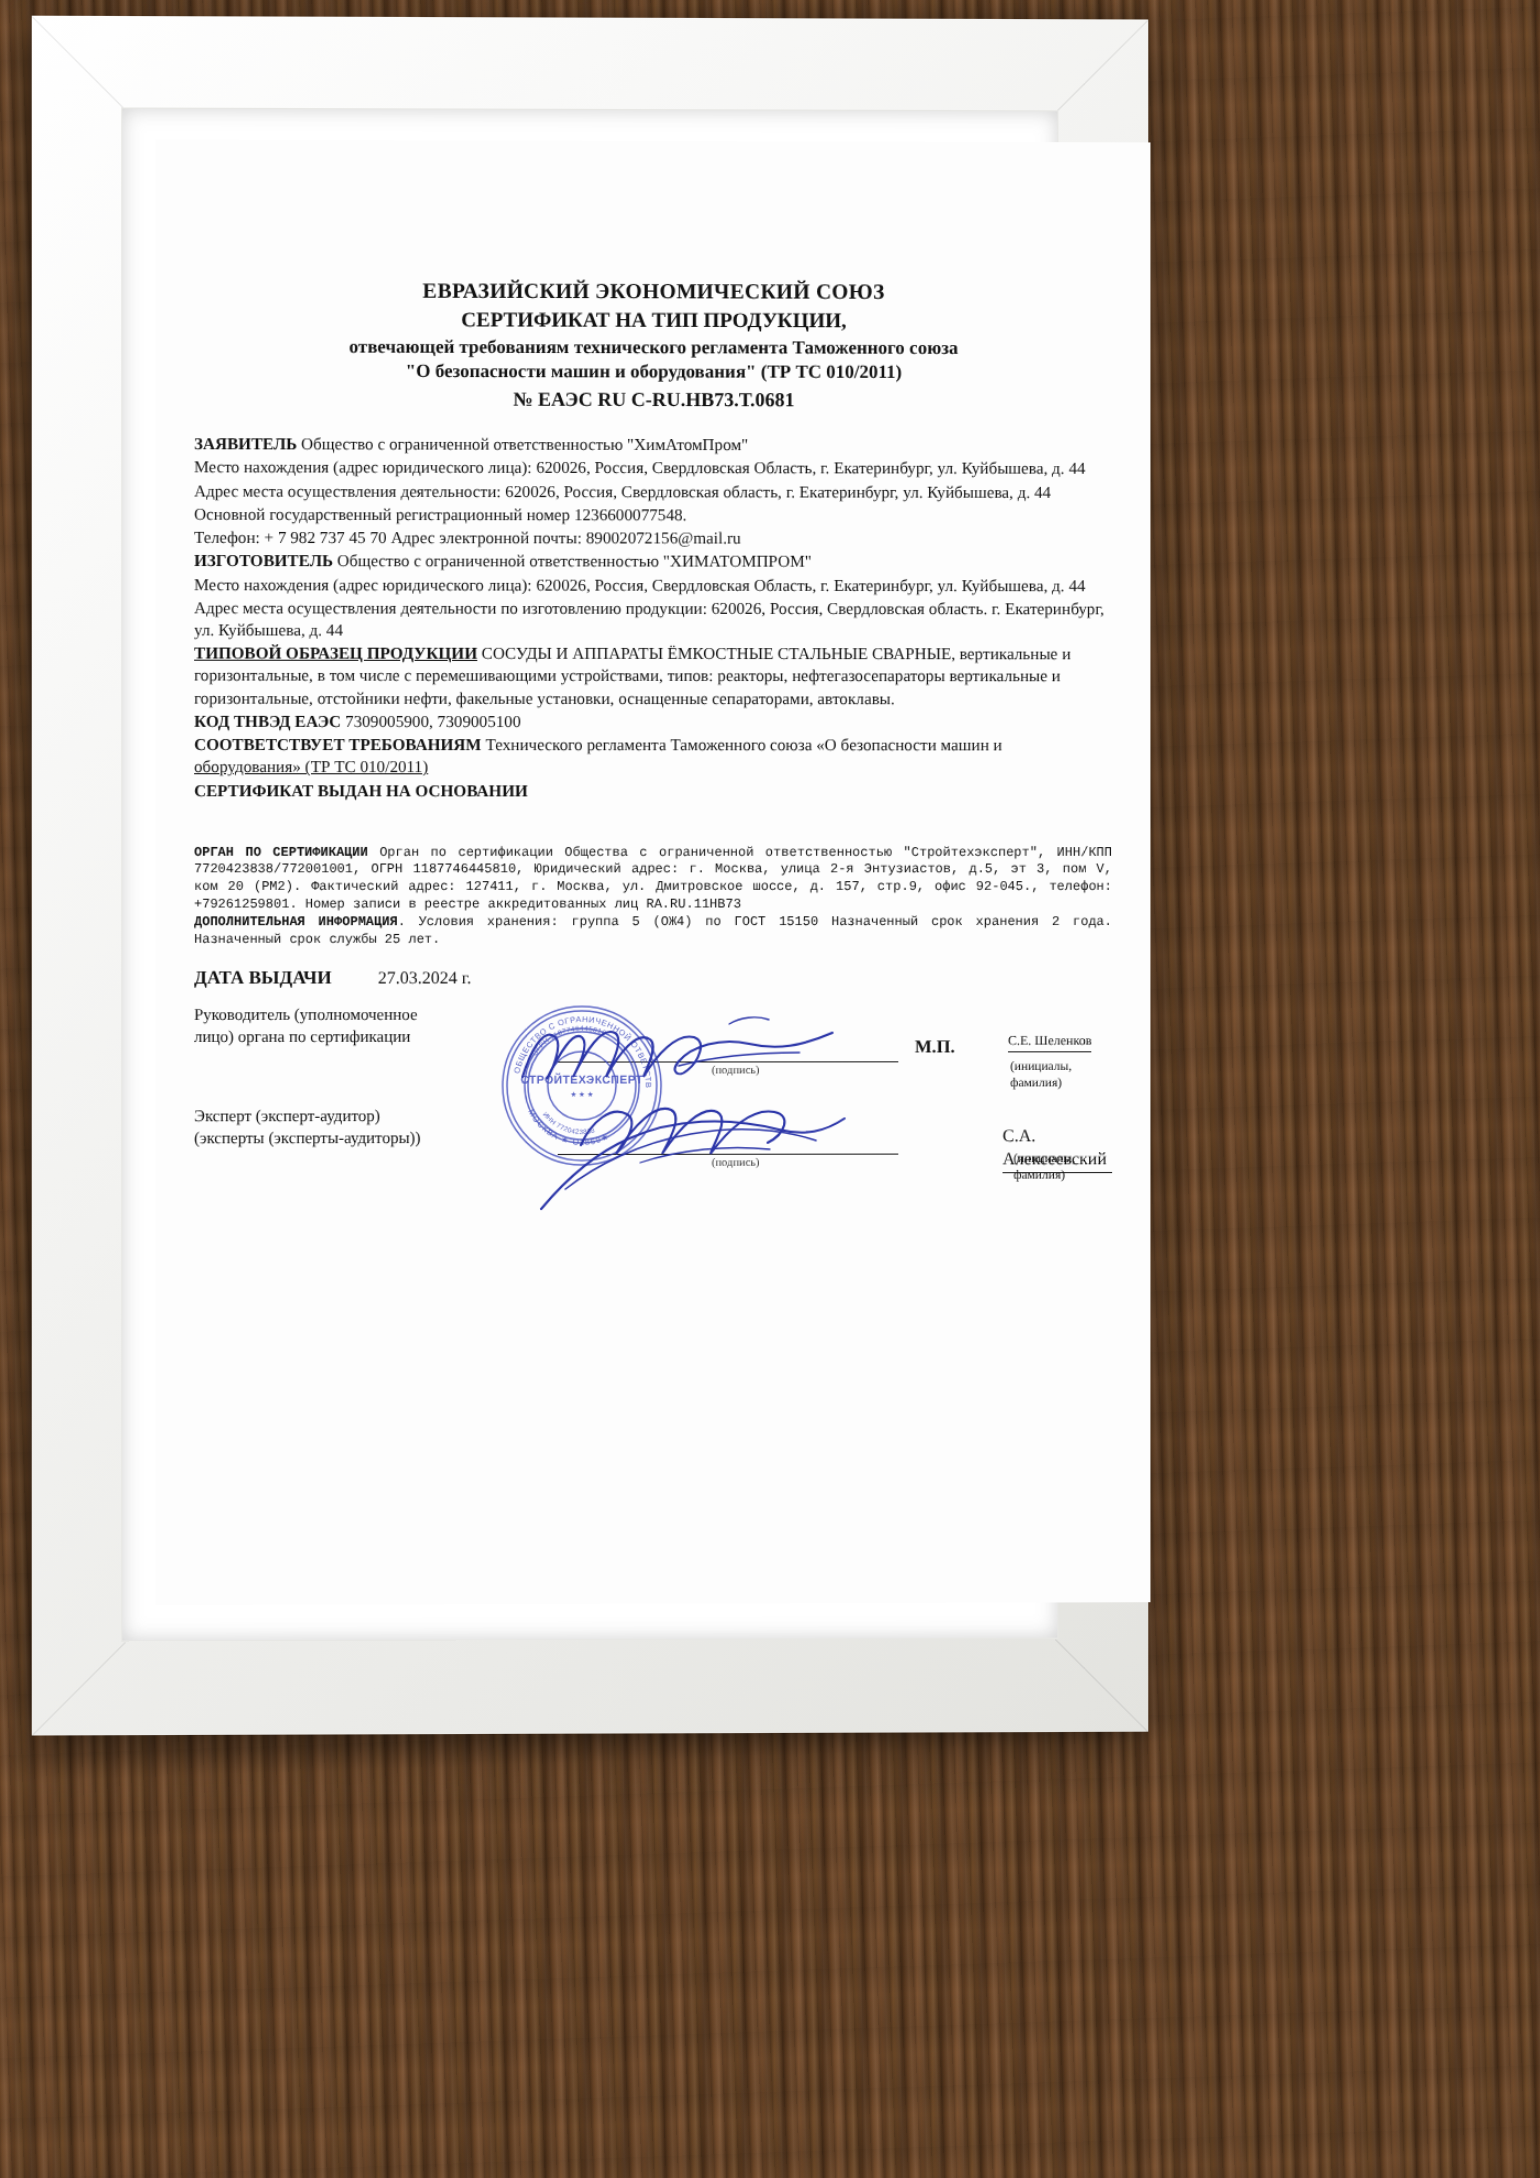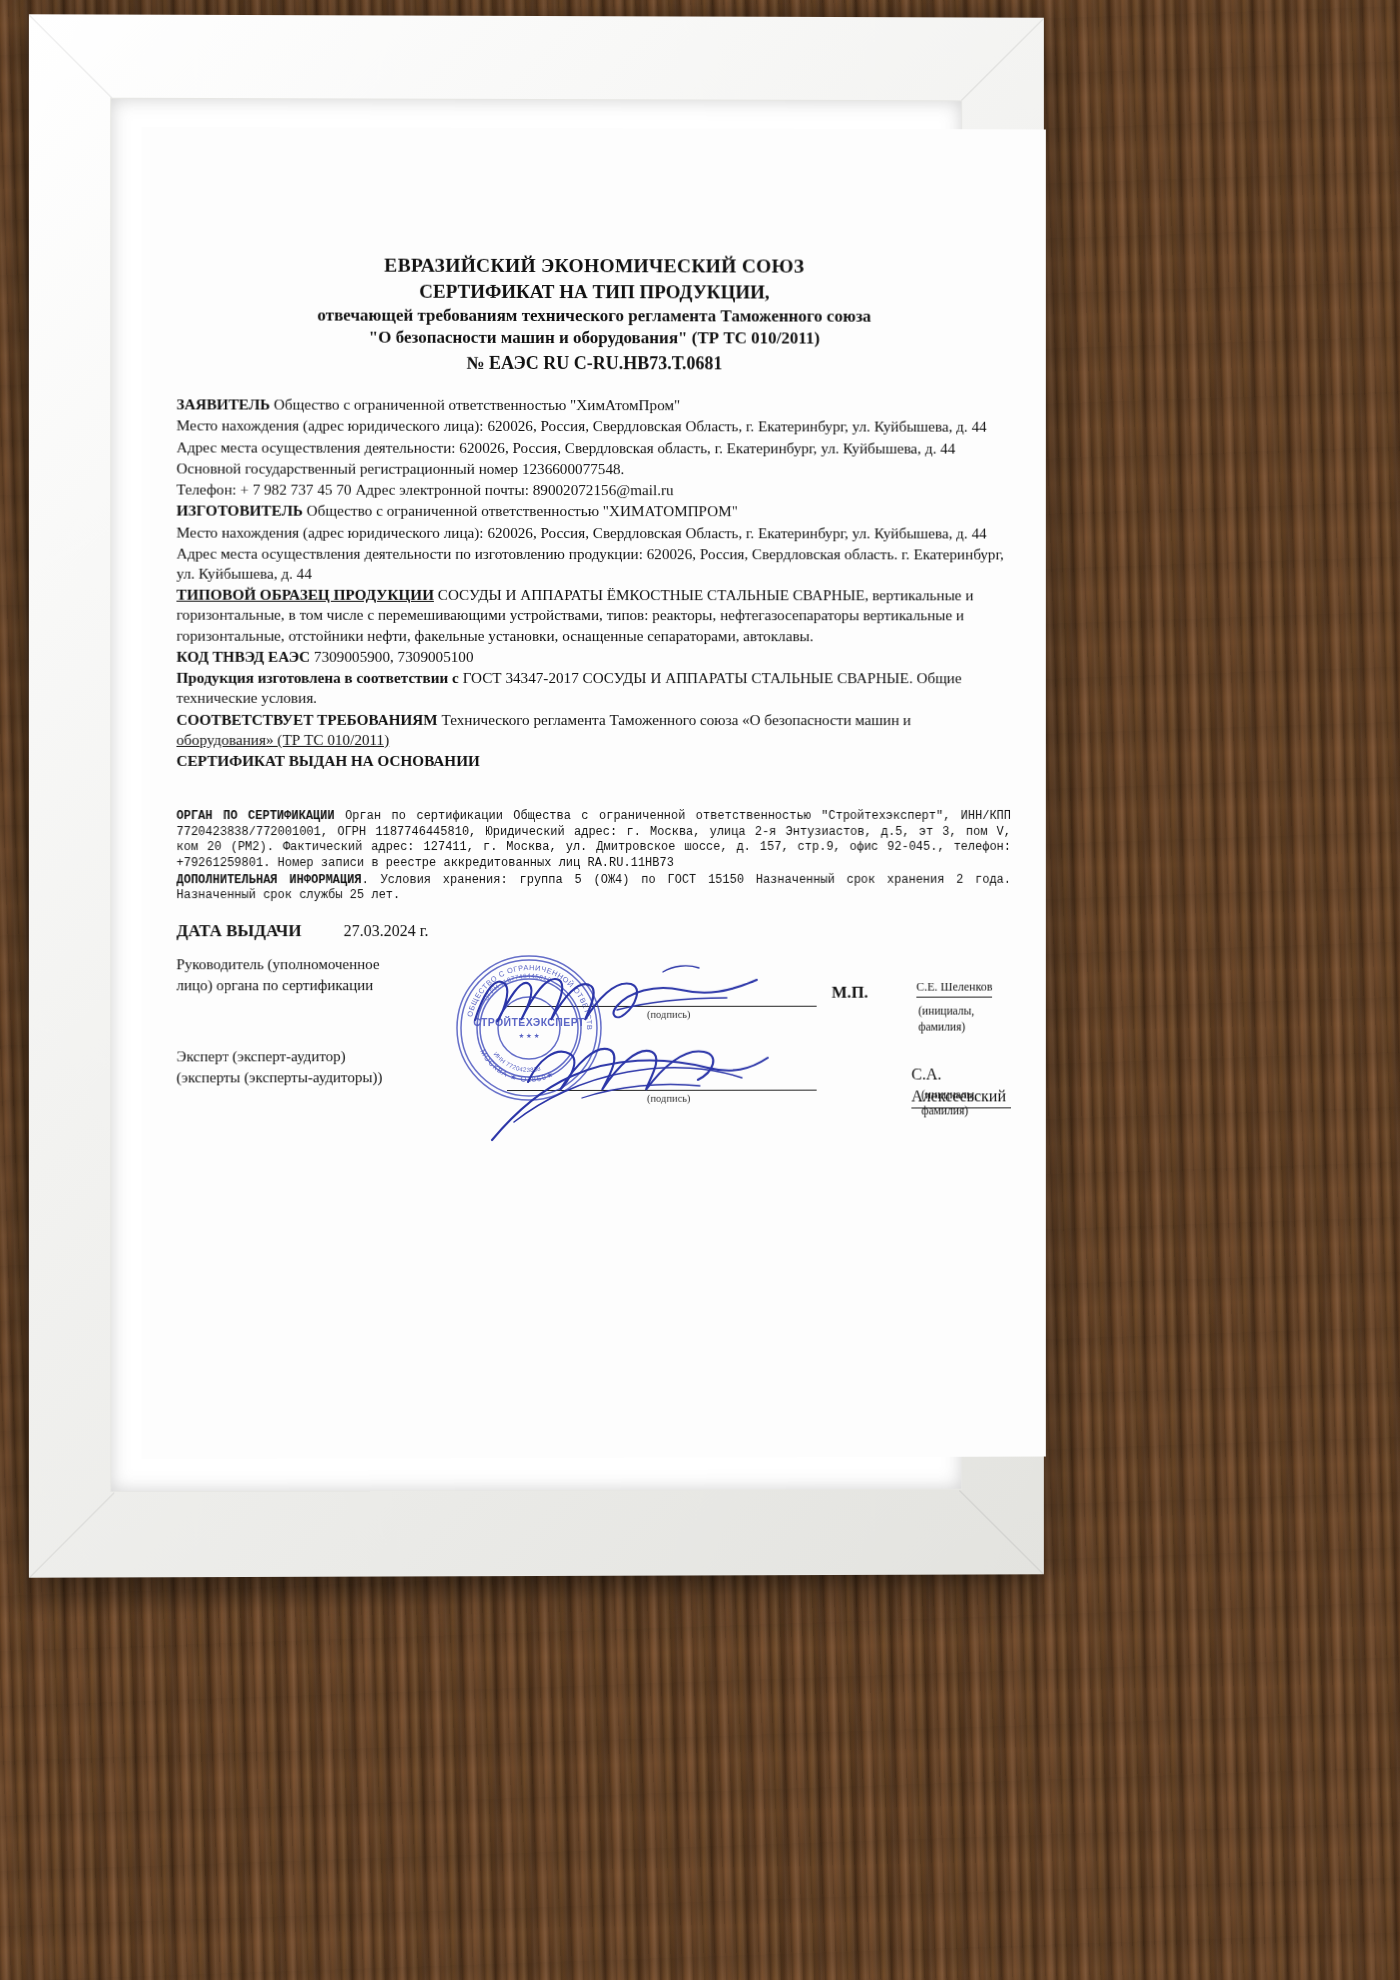--- a/index.html
+++ b/index.html
@@ -263,24 +263,20 @@
         <p class="para">
           <span class="b u">ТИПОВОЙ ОБРАЗЕЦ ПРОДУКЦИИ</span>
           <span>СОСУДЫ И АППАРАТЫ ЁМКОСТНЫЕ СТАЛЬНЫЕ СВАРНЫЕ, вертикальные и горизонтальные, в том числе с перемешивающими устройствами, типов: реакторы, нефтегазосепараторы вертикальные и горизонтальные, отстойники нефти, факельные установки, оснащенные сепараторами, автоклавы.</span>
         </p>
 
         <p class="para">
           <span class="b">КОД ТНВЭД ЕАЭС</span>
           <span>7309005900, 7309005100</span>
         </p>
 
-        <p class="para">
-          <span class="b">Продукция изготовлена в соответствии с</span>
-          <span>ГОСТ 34347-2017 СОСУДЫ И АППАРАТЫ СТАЛЬНЫЕ СВАРНЫЕ. Общие технические условия.</span>
-        </p>
 
         <p class="para">
           <span class="b">СООТВЕТСТВУЕТ ТРЕБОВАНИЯМ</span>
           <span>Технического регламента Таможенного союза «О безопасности машин и </span><span class="u">оборудования» (ТР ТС 010/2011)</span>
         </p>
 
         <p class="para">
           <span class="b">СЕРТИФИКАТ ВЫДАН НА ОСНОВАНИИ</span>
         </p>
       </div>

